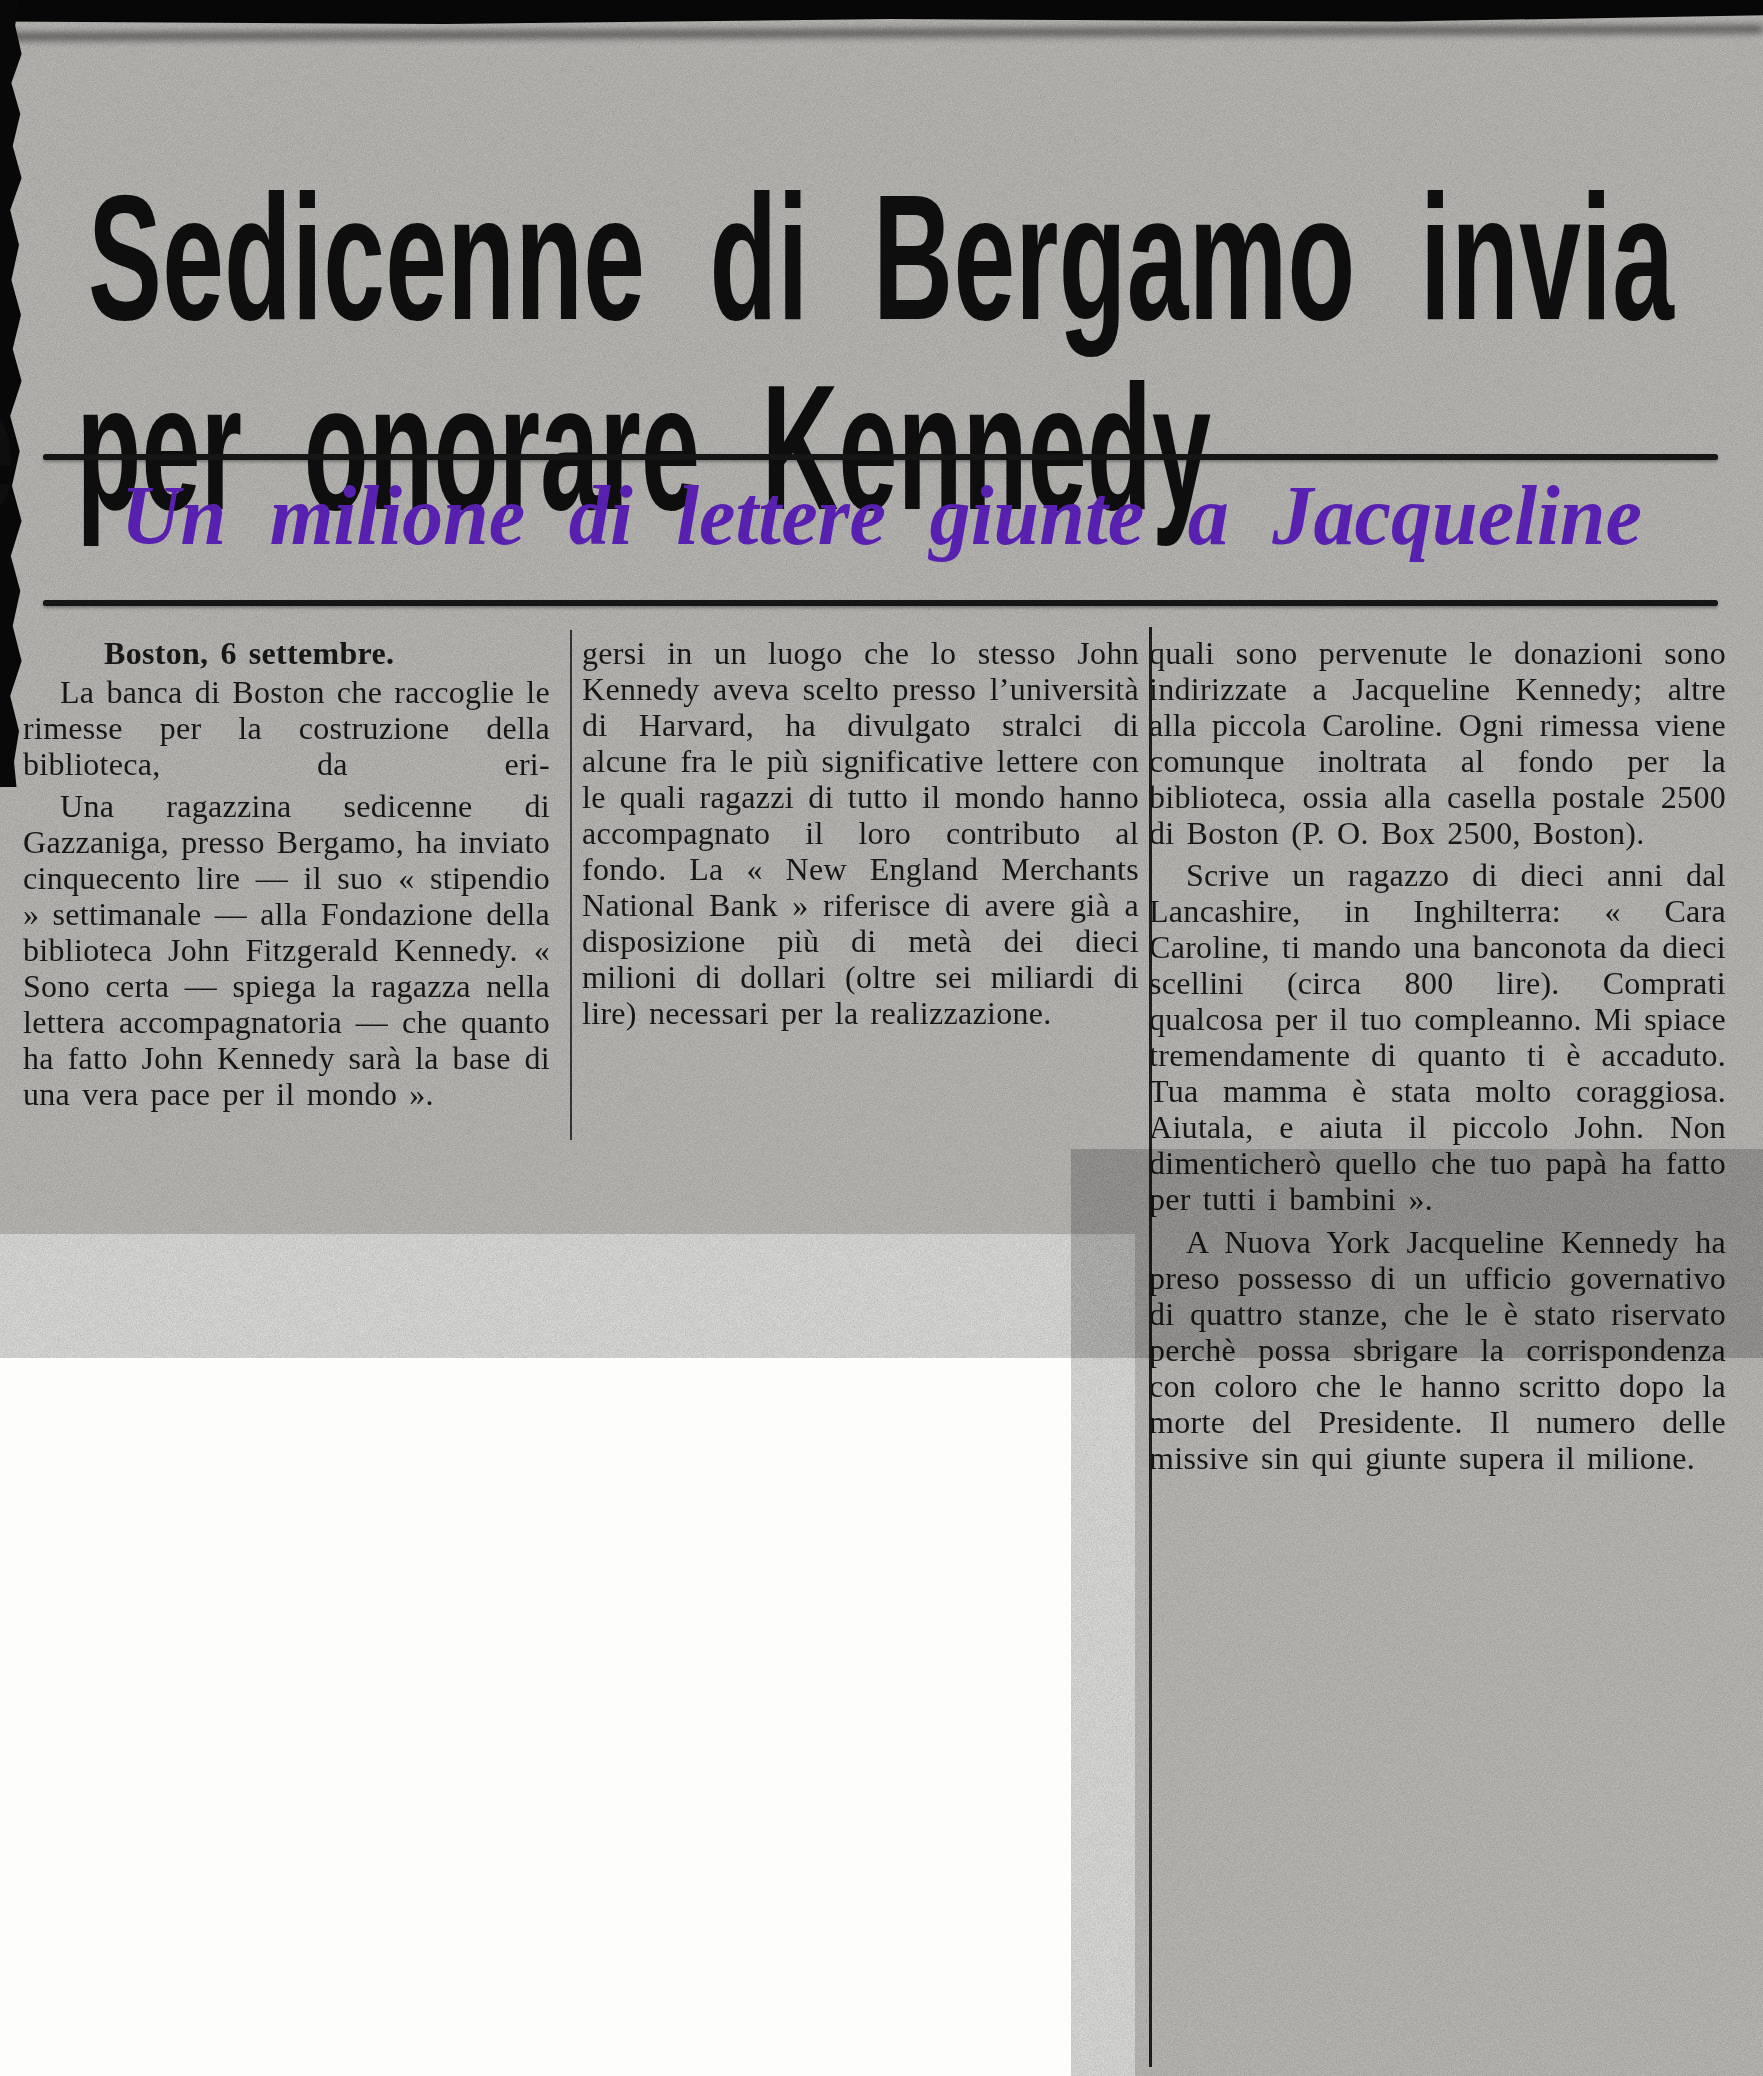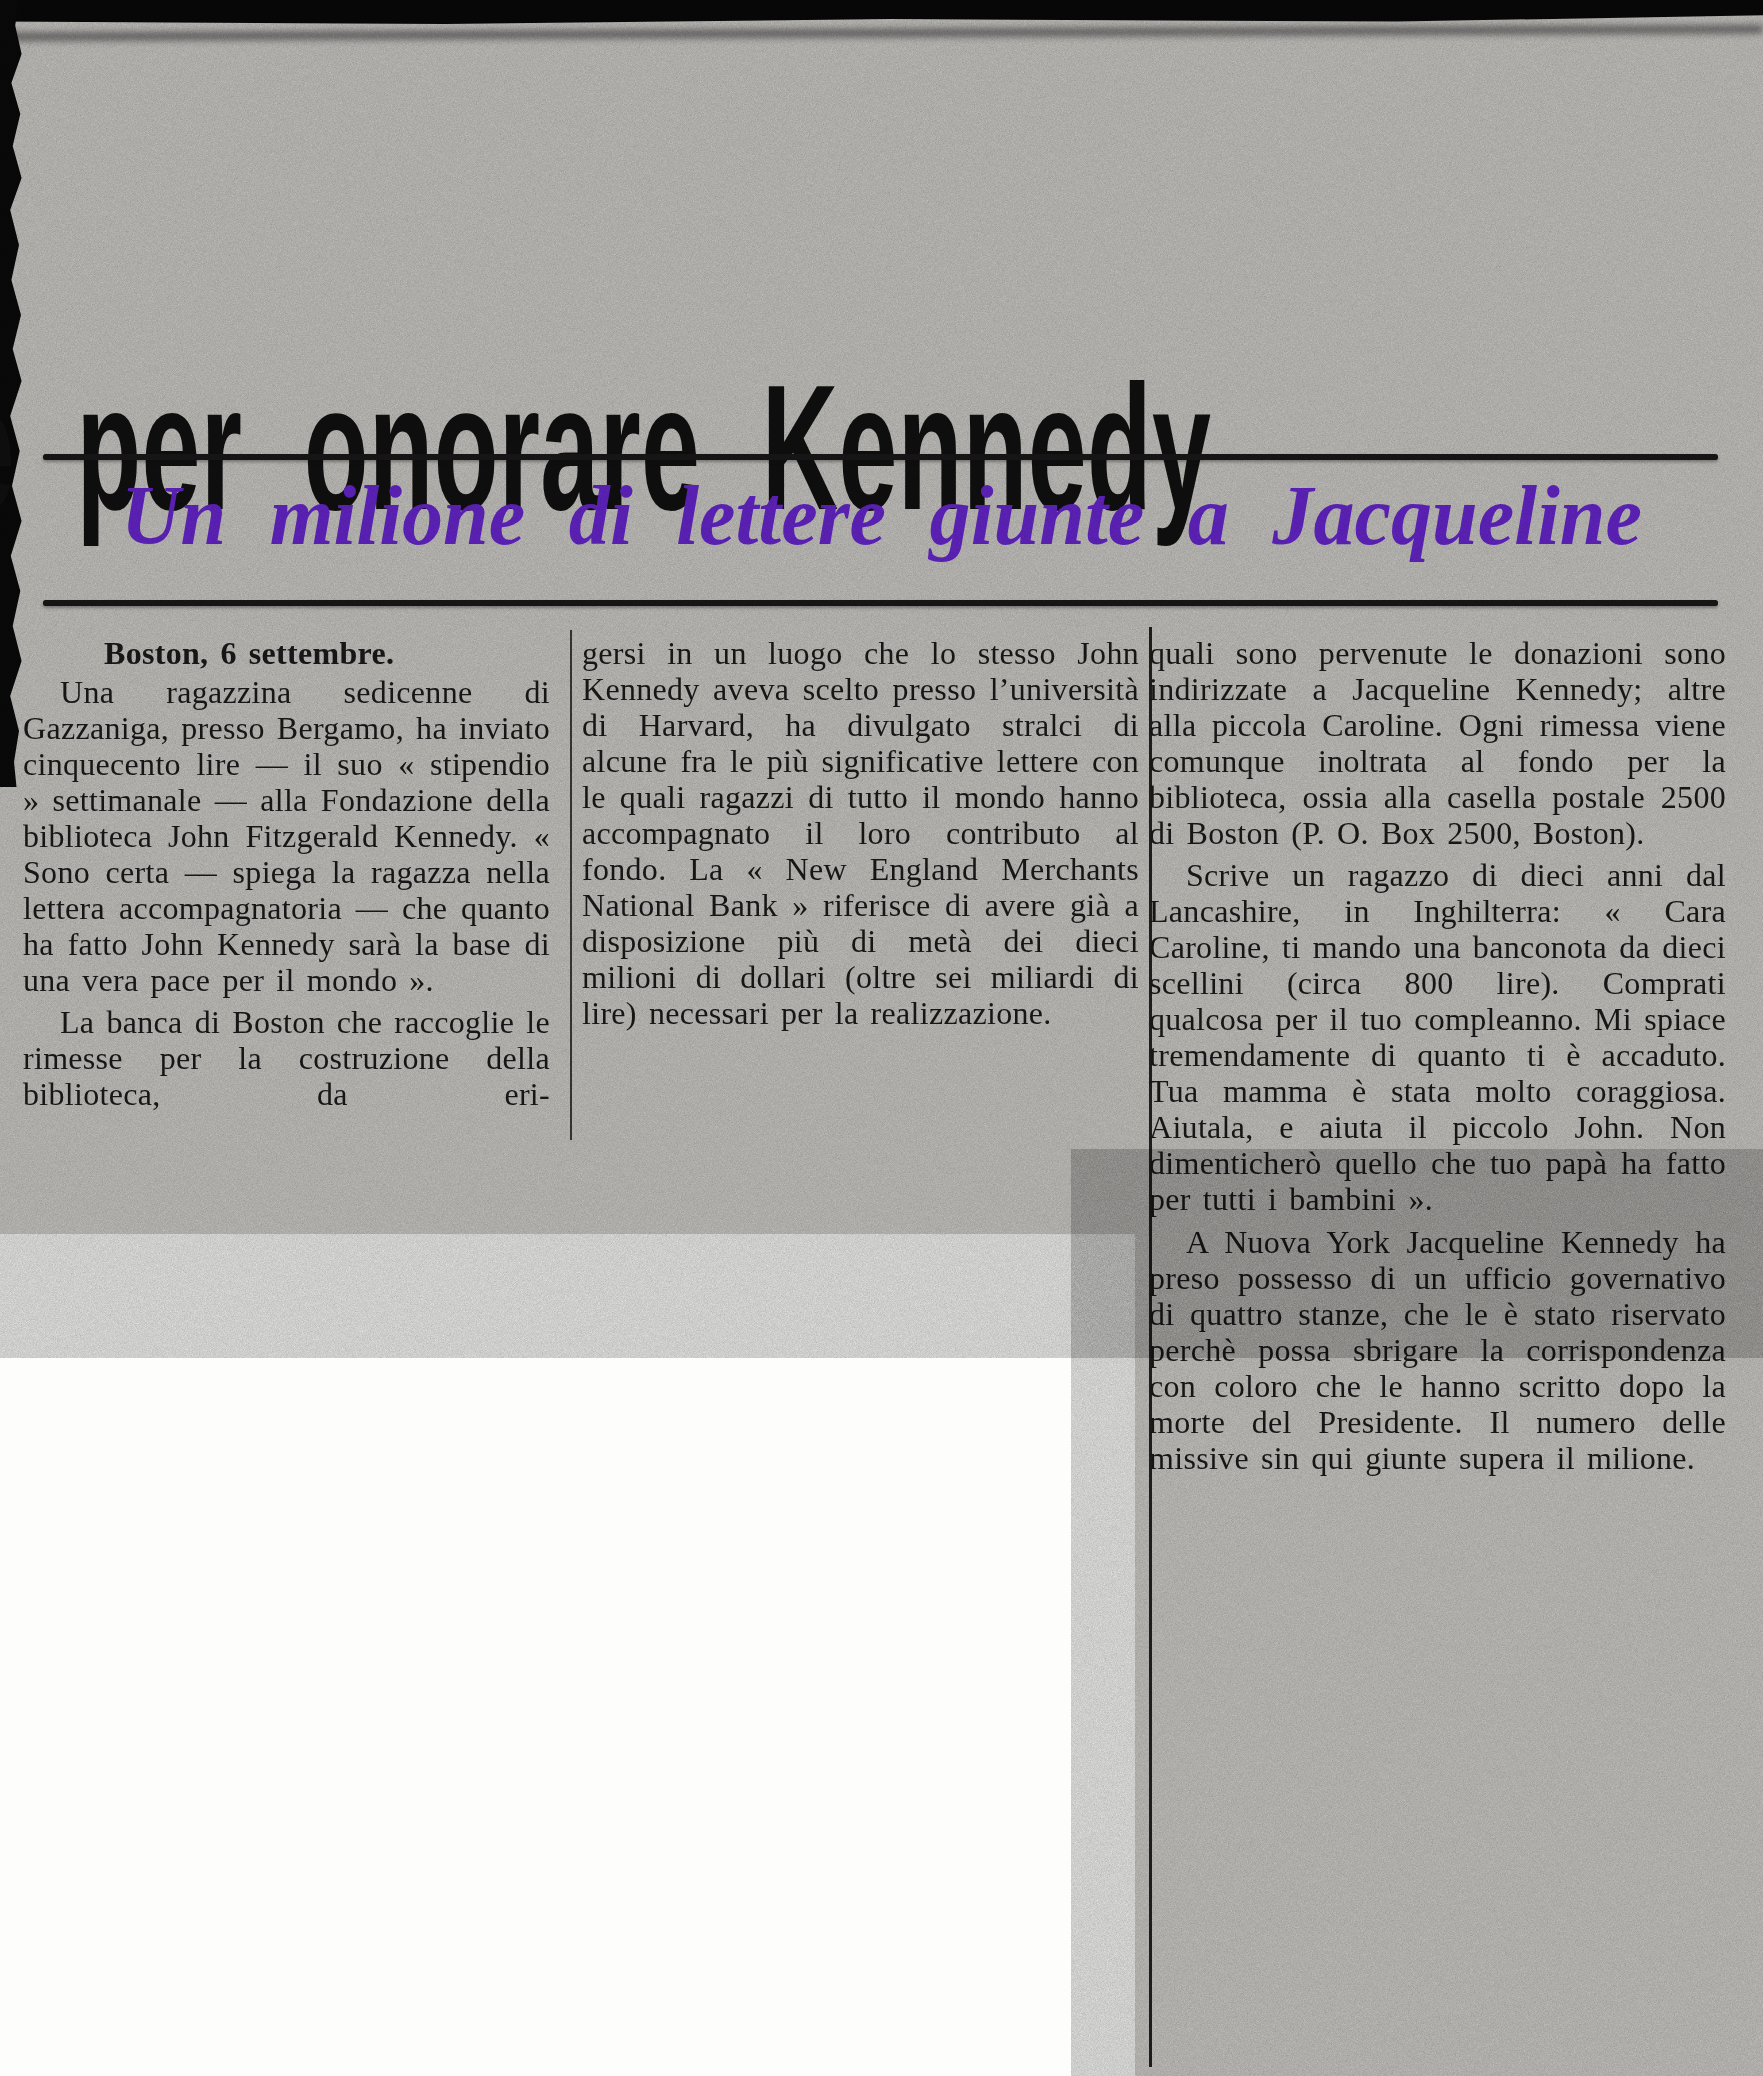--- a/index.html
+++ b/index.html
@@ -48,37 +48,40 @@
 
 <div class="page">
 
   <div class="paper paper-main"></div>
   <div class="paper paper-col3"></div>
 
   <div class="top-band"></div>
   <div class="top-streak"></div>
   <div class="left-tear"></div>
 
+  <h1 class="headline headline-1">
+      <span class="fit" style="transform: scaleX(0.618666);">Sedicenne di Bergamo invia</span>
+    </h1>
 
   <h1 class="headline headline-2">
       <span class="fit" style="transform: scaleX(0.59131);">500 lire per onorare Kennedy</span>
     </h1>
 
   <div class="rule rule-top"></div>
 
   <h2 class="subheadline">
       <span class="fit" style="transform: scaleX(0.978018);">Un milione di lettere giunte a Jacqueline</span>
     </h2>
 
   <div class="rule rule-bottom"></div>
 
   <div class="col col1">
     <p class="dateline">Boston, 6 settembre.</p>
+    <p class="para flow">La banca di Boston che raccoglie le rimesse per la costruzione della biblioteca, da eri-</p>
     <p class="para">Una ragazzina sedicenne di Gazzaniga, presso Bergamo, ha inviato cinquecento lire — il suo « stipendio » settimanale — alla Fondazione della biblioteca John Fitzgerald Kennedy. « Sono certa — spiega la ragazza nella lettera accompagnatoria — che quanto ha fatto John Kennedy sarà la base di una vera pace per il mondo ».</p>
-    <p class="para flow">La banca di Boston che raccoglie le rimesse per la costruzione della biblioteca, da eri-</p>
   </div>
 
   <div class="vrule vrule-a"></div>
 
   <div class="col col2">
     <p class="para cont">gersi in un luogo che lo stesso John Kennedy aveva scelto presso l’università di Harvard, ha divulgato stralci di alcune fra le più significative lettere con le quali ragazzi di tutto il mondo hanno accompagnato il loro contributo al fondo. La « New England Merchants National Bank » riferisce di avere già a disposizione più di metà dei dieci milioni di dollari (oltre sei miliardi di lire) necessari per la realizzazione.</p>
   </div>
 
   <div class="vrule vrule-b"></div>
 

